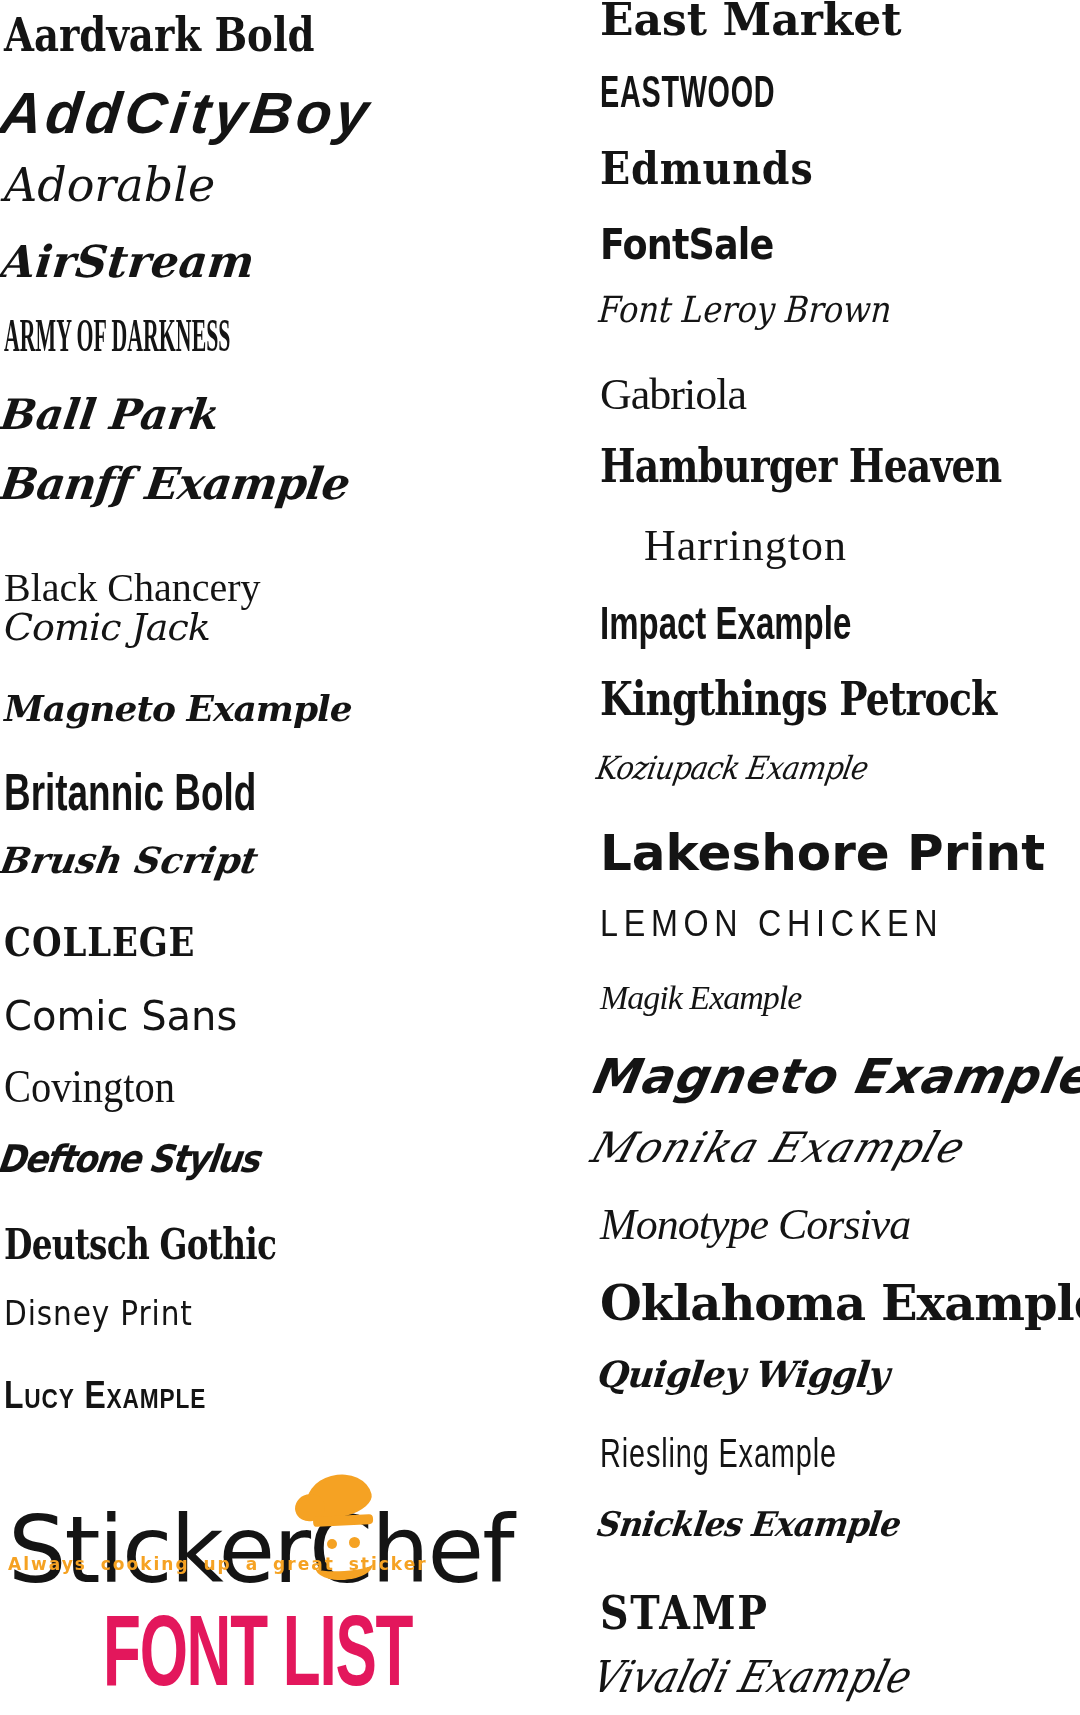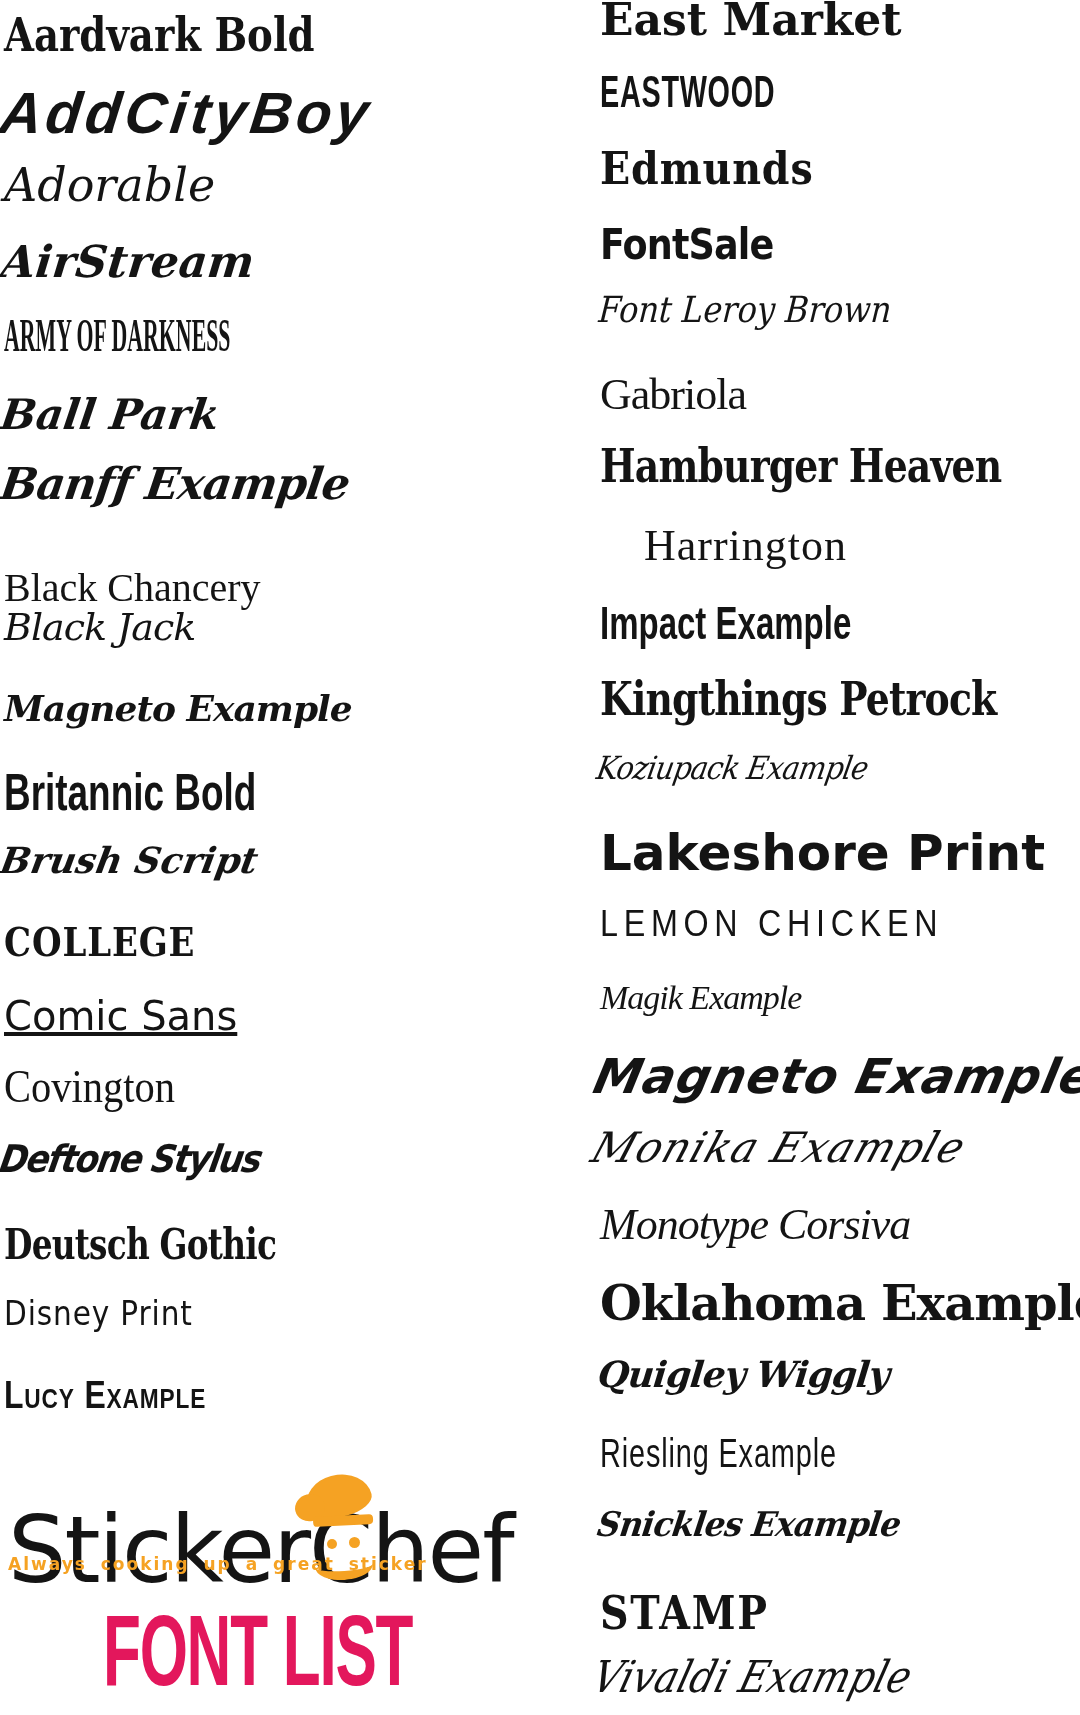--- a/index.html
+++ b/index.html
@@ -16,21 +16,21 @@
   .f-airstream{font:italic 700 44px/1 "DejaVu Serif",serif;transform:skewX(-6deg);}
   .f-armydark{font:700 42px/1 "Liberation Serif",serif;transform:scale(.52,1.12);}
   .f-ballpark{font:italic 700 42px/1 "DejaVu Serif",serif;transform:skewX(-8deg);}
   .f-banff{font:italic 700 44px/1 "DejaVu Serif",serif;letter-spacing:-1px;transform:skewX(-8deg);}
   .f-blackchancery{font:40px/1 "Liberation Serif",serif;margin-top:28px;}
   .f-blackjack{font:italic 38px/1 "DejaVu Serif",serif;letter-spacing:-1px;}
   .f-briquet{font:italic 700 36px/1 "DejaVu Serif",serif;letter-spacing:-1px;}
   .f-britannic{font:900 52px/1 "Liberation Sans",sans-serif;transform:scale(.71,1);}
   .f-brushscript{font:italic 700 36px/1 "DejaVu Serif",serif;transform:skewX(-10deg);}
   .f-college{font:900 40px/1 "DejaVu Serif",serif;letter-spacing:1px;transform:scale(.85,1);}
-  .f-comicsans{font:40px/1 "DejaVu Sans",sans-serif;text-decoration:underline;}
+  .f-comicsans{font:40px/1 "DejaVu Sans",sans-serif;}
   .f-covington{font:44px/1 "Liberation Serif",serif;transform:scale(.92,1.05);}
   .f-deftone{font:italic 900 38px/1 "DejaVu Sans",sans-serif;letter-spacing:-2px;transform:skewX(-10deg) scaleX(.9);}
   .f-deutsch{font:700 42px/1 "DejaVu Serif",serif;letter-spacing:-1px;transform:scale(.78,1);}
   .f-disney{font:34px/1 "DejaVu Sans",sans-serif;letter-spacing:1px;transform:scaleX(.87);}
   .f-lucy{font:700 38px/1 "Liberation Sans",sans-serif;font-variant-caps:small-caps;letter-spacing:1px;transform:scaleX(.84);}
 
   
   .f-eastmarket{font:700 44px/1 "DejaVu Serif",serif;}
   .f-eastwood{font:900 40px/1 "Liberation Sans",sans-serif;letter-spacing:1px;transform:scale(.72,1.1);}
   .f-edmunds{font:700 44px/1 "DejaVu Serif",serif;letter-spacing:1px;transform:scale(.9,1);}
@@ -75,21 +75,21 @@
 
   <div class="col-left">
     <div class="fi f-aardvark" style="top:12px">Aardvark Bold</div>
     <div class="fi f-addcityboy" style="top:84px">AddCityBoy</div>
     <div class="fi f-adorable" style="top:162px">Adorable</div>
     <div class="fi f-airstream" style="top:240px">AirStream</div>
     <div class="fi f-armydark" style="top:312px">ARMY OF DARKNESS</div>
     <div class="fi f-ballpark" style="top:394px">Ball Park</div>
     <div class="fi f-banff" style="top:462px">Banff Example</div>
     <div class="fi f-blackchancery" style="top:540px">Black Chancery</div>
-    <div class="fi f-blackjack" style="top:608px">Black Jack</div>
+    <div class="fi f-blackjack" style="top:608px">Comic Jack</div>
     <div class="fi f-briquet" style="top:690px">Magneto Example</div>
     <div class="fi f-britannic" style="top:766px">Britannic Bold</div>
     <div class="fi f-brushscript" style="top:842px">Brush Script</div>
     <div class="fi f-college" style="top:922px">COLLEGE</div>
     <div class="fi f-comicsans" style="top:996px">Comic Sans</div>
     <div class="fi f-covington" style="top:1064px">Covington</div>
     <div class="fi f-deftone" style="top:1140px">Deftone Stylus</div>
     <div class="fi f-deutsch" style="top:1224px">Deutsch Gothic</div>
     <div class="fi f-disney" style="top:1296px">Disney Print</div>
     <div class="fi f-lucy" style="top:1376px">Lucy Example</div>

